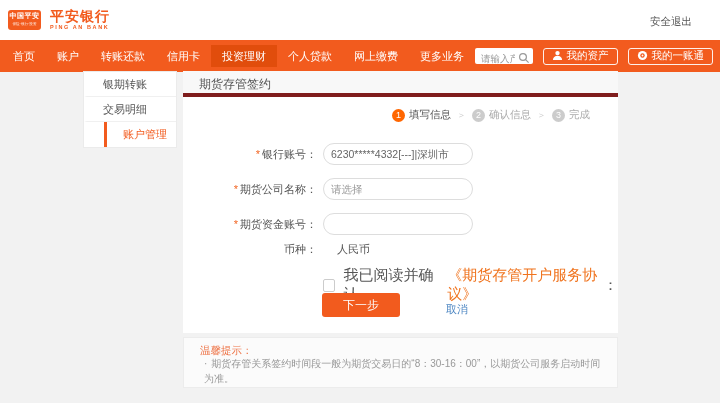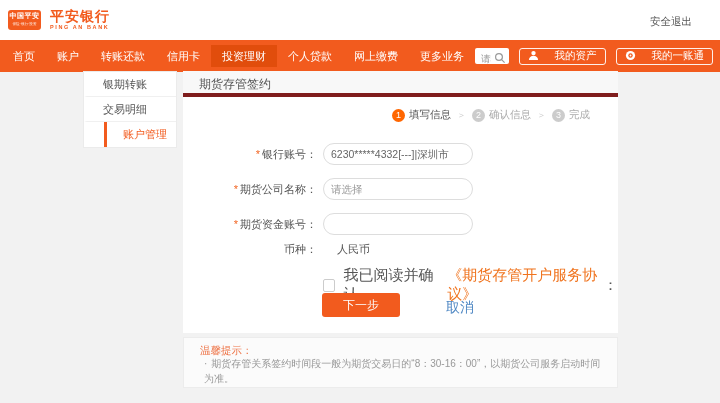--- a/index.html
+++ b/index.html
@@ -22,21 +22,21 @@
   .logout{position:absolute;right:28px;top:15px;font-size:10.5px;color:#555;text-decoration:none;cursor:pointer;}
 
   
   .nav{position:absolute;left:0;top:40px;width:720px;height:32px;background:var(--brand);display:flex;align-items:center;padding-left:2px;}
   .nav-item{color:#fff;font-size:11px;line-height:22px;padding:0 11px;text-decoration:none;cursor:pointer;white-space:nowrap;}
   .nav-item.active{background:var(--navActive);}
   .search{position:relative;margin-left:auto;width:160px;height:16px;background:#fff;border-radius:2px;}
   .search input{width:100%;height:100%;border:none;outline:none;background:transparent;font-size:9.5px;color:#333;padding:0 18px 0 6px;font-family:inherit;}
   .search input::placeholder{color:#999;}
   .search .sicon{position:absolute;right:3px;top:2px;cursor:pointer;}
-  .nav-btn{display:flex;align-items:center;gap:16px;height:17px;border:1px solid rgba(255,255,255,.9);border-radius:3px;color:#fff;font-size:10.5px;padding:0 8px;margin-left:10px;text-decoration:none;cursor:pointer;white-space:nowrap;}
+  .nav-btn{display:flex;align-items:center;gap:4px;height:17px;border:1px solid rgba(255,255,255,.9);border-radius:3px;color:#fff;font-size:10.5px;padding:0 8px;margin-left:10px;text-decoration:none;cursor:pointer;white-space:nowrap;}
   .nav-btn:last-child{margin-right:7px;}
 
   
   .sidebar{position:absolute;left:83px;top:71px;width:94px;background:#fff;border:1px solid #ebebeb;}
   .side-item{height:25px;line-height:25px;font-size:11px;color:#555;padding-left:16px;border-bottom:1px solid #f0f0f0;cursor:pointer;border-left:3px solid transparent;}
   .side-item:last-child{border-bottom:none;}
   .side-item.active{color:var(--brand);border-left:3px solid var(--brand);margin-left:20px;}
 
   
   .panel{position:absolute;left:183px;top:71px;width:435px;height:262px;background:#fff;}
@@ -56,21 +56,21 @@
   .fbox.placeholder{color:#999;}
   input.fbox{cursor:text;font-family:inherit;outline:none;}
   .fvalue{margin-left:20px;font-size:11px;color:#555;}
 
   .chkrow{position:absolute;left:140px;top:195px;display:flex;align-items:center;font-size:15px;color:#555;}
   .chk{width:13px;height:13px;border:1px solid #ccc;border-radius:2px;background:#fff;margin-right:9px;cursor:pointer;}
   .agree-link{color:var(--agreeLink);text-decoration:none;cursor:pointer;}
 
   .btnrow{position:absolute;left:139px;top:222px;display:flex;align-items:flex-end;gap:8px;}
   .next-btn{width:78px;height:24px;background:var(--brand);color:#fff;border:none;border-radius:3px;font-size:12px;cursor:pointer;font-family:inherit;}
-  .cancel-link{margin-left:38px;font-size:14px;color:var(--linkBlue);text-decoration:none;cursor:pointer;}
+  .cancel-link{margin-left:38px;font-size:11px;color:var(--linkBlue);text-decoration:none;cursor:pointer;}
 
   
   .tips{position:absolute;left:183px;top:337px;width:435px;height:51px;background:#fbfbfb;border:1px solid #ececec;padding:5px 16px 0 16px;}
   .tips-title{font-size:10.5px;color:var(--tipTitle);line-height:14px;}
   .tip-row{font-size:10px;color:#999;line-height:14.5px;padding-left:4px;}
   .tip-row .bullet{margin-right:4px;color:#999;}
 </style>
 </head>
 <body>
 

